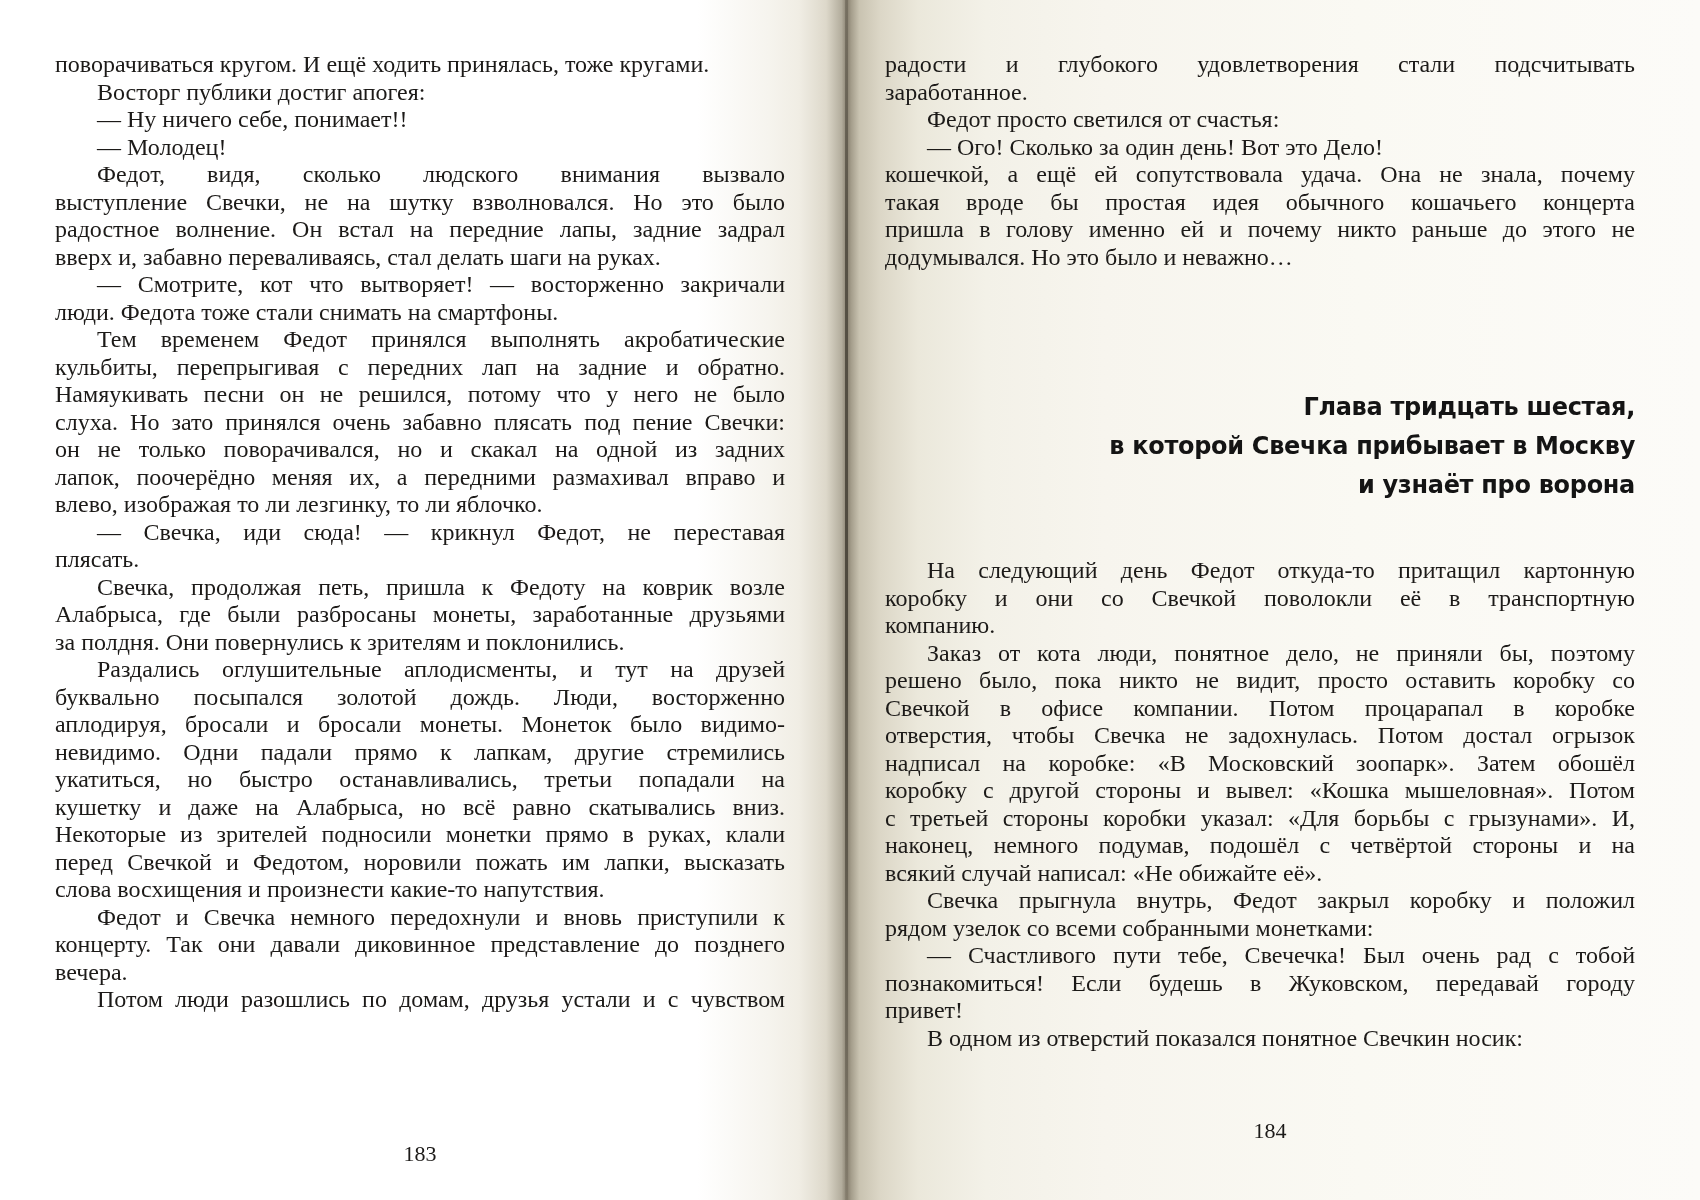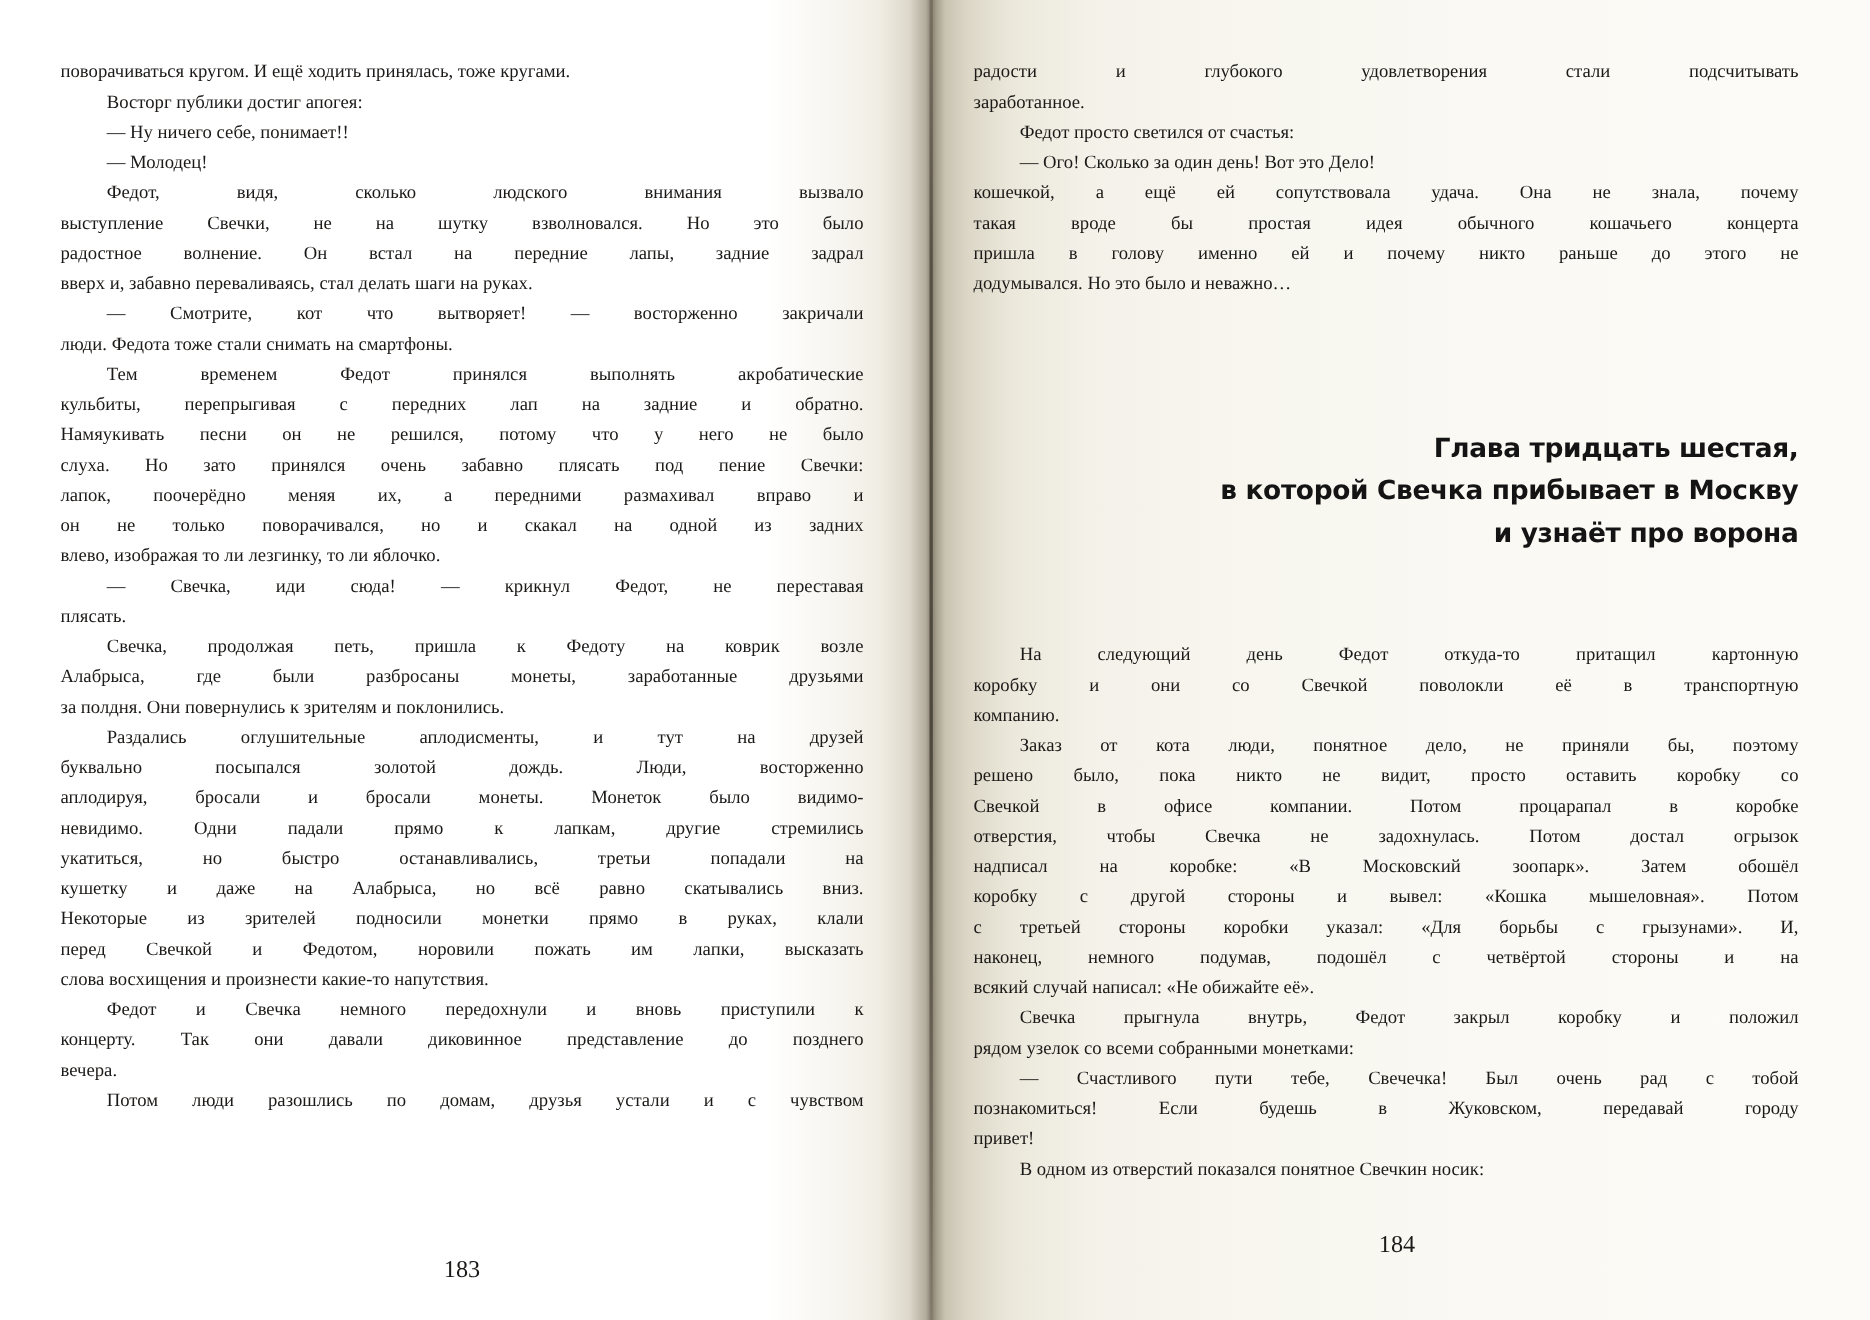--- a/index.html
+++ b/index.html
@@ -44,30 +44,30 @@
       rgba(66,61,51,0.85) 55%,
       rgba(96,90,77,0.55) 90%,
       rgba(120,113,97,0.35) 100%);
   }
   .page { position: absolute; top: 0; height: 1200px; }
   .page-left  { left: 0;     width: 845px; }
   .page-right { left: 848px; width: 852px; }
 
   .textblock {
     position: absolute;
-    font-size: 17px;
+    font-size: 24px;
     line-height: 27.5px;
   }
   .line { text-align: left; white-space: normal; }
   .line.jst { text-align: justify; text-align-last: justify; text-justify: inter-word; }
   .line.ind { text-indent: 42px; }
 
   #left-text  { left: 55px;  top: 51px; width: 730px; }
   #right-text-1 { left: 37px; top: 51px;  width: 750px; }  
-  #right-text-2 { left: 37px; top: 557px; width: 750px; margin-top: 24px; }
+  #right-text-2 { left: 37px; top: 557px; width: 750px; }
 
   .heading {
     position: absolute;
     left: 37px;
     top: 388px;
     width: 750px;
     text-align: right;
     font-family: "DejaVu Sans", sans-serif;
     font-weight: bold;
     font-size: 24px;
@@ -101,22 +101,22 @@
         <div class="line ind jst">Федот, видя, сколько людского внимания вызвало</div>
         <div class="line jst">выступление Свечки, не на шутку взволновался. Но это было</div>
         <div class="line jst">радостное волнение. Он встал на передние лапы, задние задрал</div>
         <div class="line">вверх и, забавно переваливаясь, стал делать шаги на руках.</div>
         <div class="line ind jst">— Смотрите, кот что вытворяет! — восторженно закричали</div>
         <div class="line">люди. Федота тоже стали снимать на смартфоны.</div>
         <div class="line ind jst">Тем временем Федот принялся выполнять акробатические</div>
         <div class="line jst">кульбиты, перепрыгивая с передних лап на задние и обратно.</div>
         <div class="line jst">Намяукивать песни он не решился, потому что у него не было</div>
         <div class="line jst">слуха. Но зато принялся очень забавно плясать под пение Свечки:</div>
+        <div class="line jst">он не только поворачивался, но и скакал на одной из задних</div>
         <div class="line jst">лапок, поочерёдно меняя их, а передними размахивал вправо и</div>
-        <div class="line jst">он не только поворачивался, но и скакал на одной из задних</div>
         <div class="line">влево, изображая то ли лезгинку, то ли яблочко.</div>
         <div class="line ind jst">— Свечка, иди сюда! — крикнул Федот, не переставая</div>
         <div class="line">плясать.</div>
         <div class="line ind jst">Свечка, продолжая петь, пришла к Федоту на коврик возле</div>
         <div class="line jst">Алабрыса, где были разбросаны монеты, заработанные друзьями</div>
         <div class="line">за полдня. Они повернулись к зрителям и поклонились.</div>
         <div class="line ind jst">Раздались оглушительные аплодисменты, и тут на друзей</div>
         <div class="line jst">буквально посыпался золотой дождь. Люди, восторженно</div>
         <div class="line jst">аплодируя, бросали и бросали монеты. Монеток было видимо-</div>
         <div class="line jst">невидимо. Одни падали прямо к лапкам, другие стремились</div>

